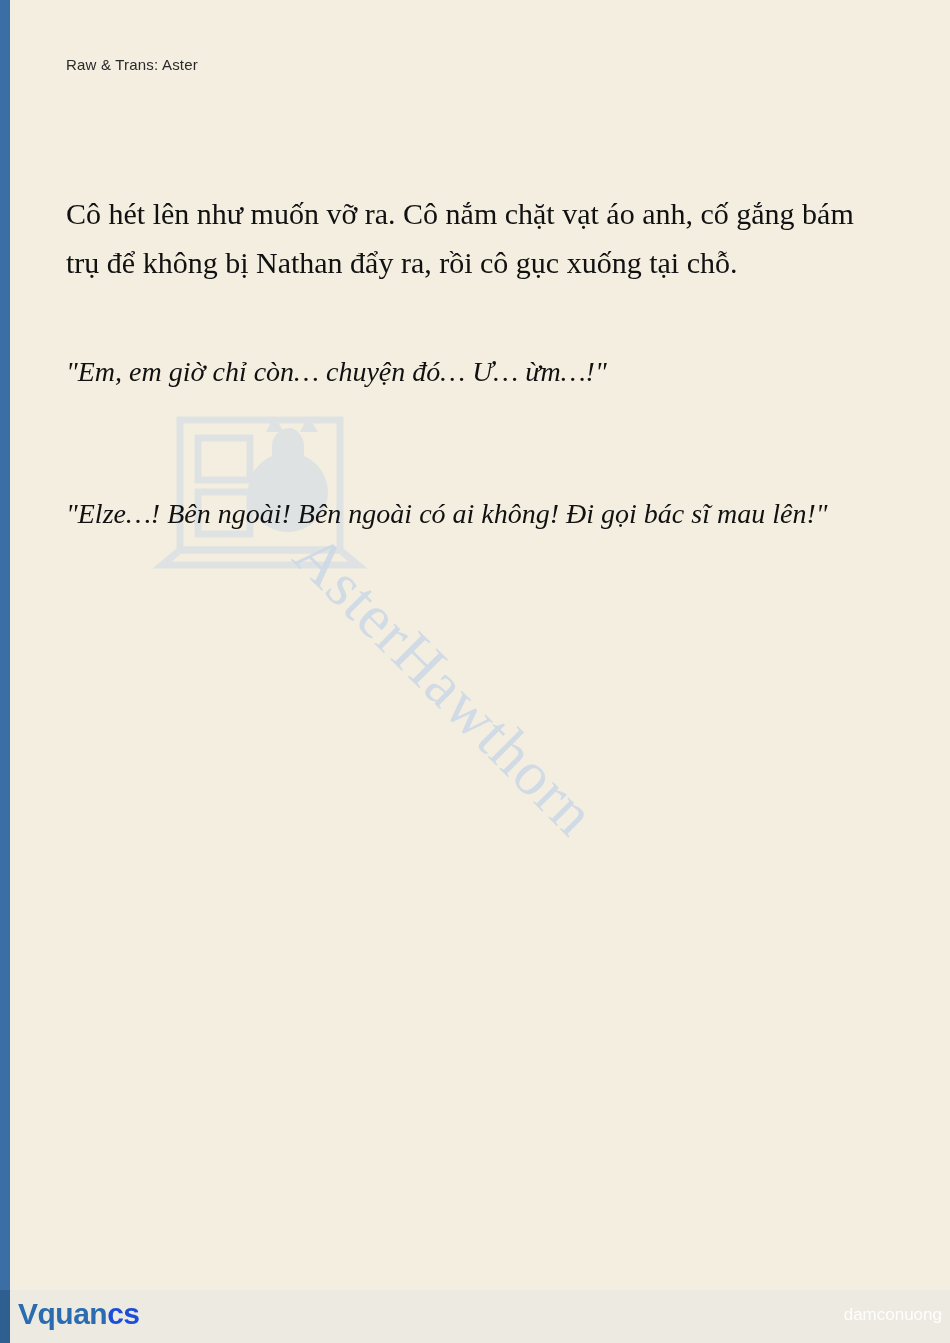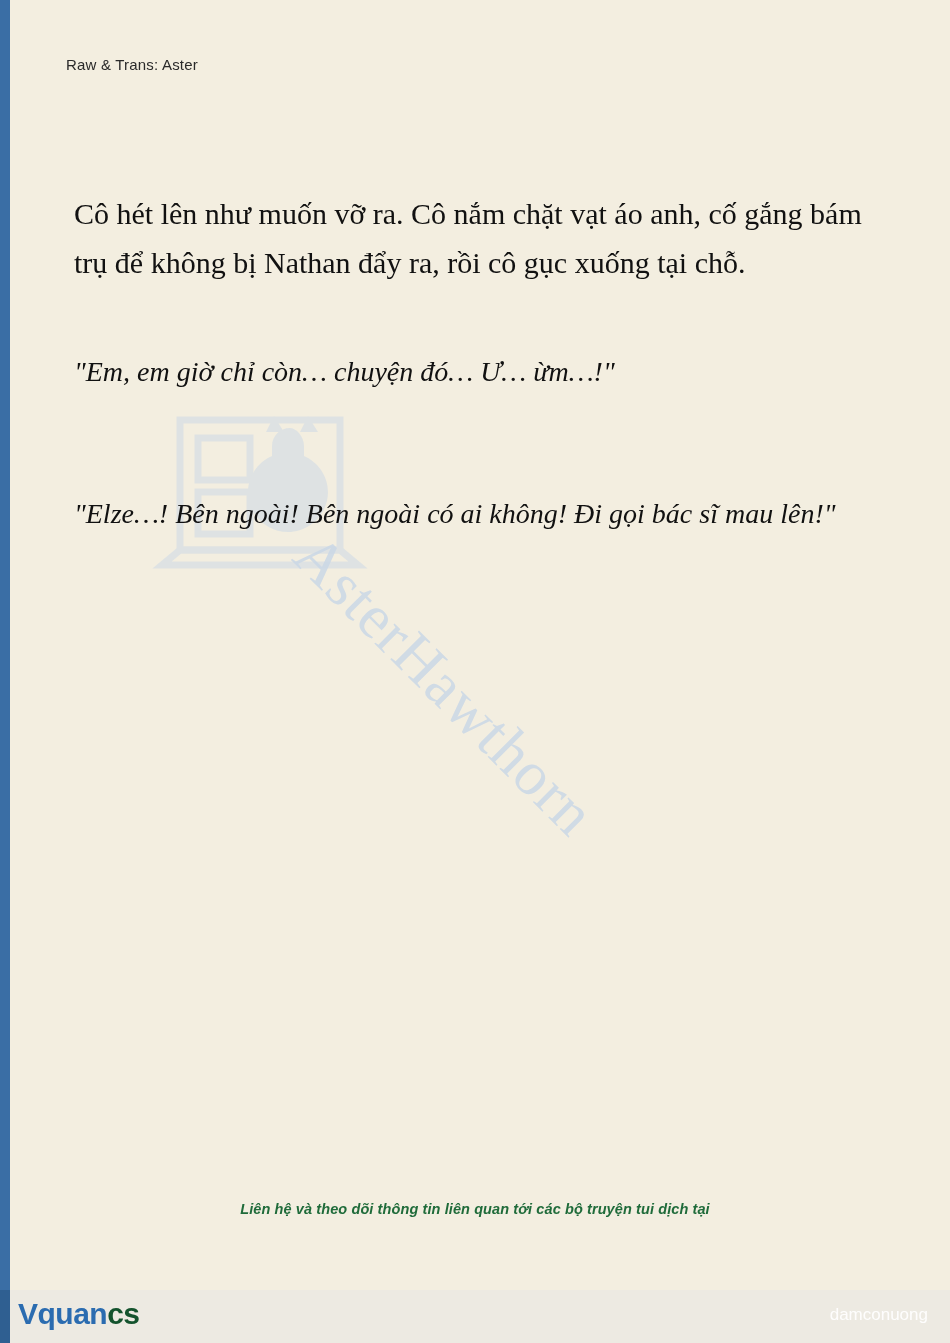--- a/index.html
+++ b/index.html
@@ -54,21 +54,21 @@
     position: absolute;
     left: 66px;
     top: 190px;
     width: 820px;
   }
 
   .para {
     font-size: 30px;
     line-height: 1.62;
     color: #111111;
-    margin: 0 0 62px 8px;
+    margin: 0 0 62px 0;
     max-width: 800px;
   }
   .para.dialogue {
     font-style: italic;
     font-size: 28px;
   }
   .para.gap-big {
     margin-bottom: 96px;
   }
 
@@ -132,26 +132,26 @@
     font-family: "Liberation Sans", sans-serif;
     font-size: 30px;
     font-weight: bold;
     color: #2b6cb0;
     letter-spacing: -0.5px;
   }
   .brand .v {
     color: #2b6cb0;
   }
   .brand .dot {
-    color: #14532d;
+    color: #1d4ed8;
   }
 
   .bottom-right {
     position: absolute;
-    right: 22px;
+    right: 8px;
     top: 1305px;
     font-family: "Liberation Sans", sans-serif;
     font-size: 17px;
     color: #ffffff;
     opacity: 0.95;
     margin-left: 38px;
   }
 </style>
 </head>
 <body>
@@ -180,21 +180,20 @@
 
   <div class="watermark-text">AsterHawthorn</div>
 
   <div class="content">
     <p class="para">Cô hét lên như muốn vỡ ra. Cô nắm chặt vạt áo anh, cố gắng bám trụ để không bị Nathan đẩy ra, rồi cô gục xuống tại chỗ.</p>
     <p class="para dialogue gap-big">"Em, em giờ chỉ còn… chuyện đó… Ư… ừm…!"</p>
     <p class="para dialogue gap-big">"Elze…! Bên ngoài! Bên ngoài có ai không! Đi gọi bác sĩ mau lên!"</p>
   </div>
 
   <div class="footer">
-    <div>Liên hệ và theo dõi thông tin liên quan tới các bộ truyện tui dịch tại</div>
   </div>
 
   <div class="bottom-bar"></div>
   <div class="left-bar-lower"></div>
 
   <div class="brand"><span class="v">V</span><span>quan</span><span class="dot">cs</span></div>
 
   <div class="bottom-right">damconuong</div>
 
 </div>

